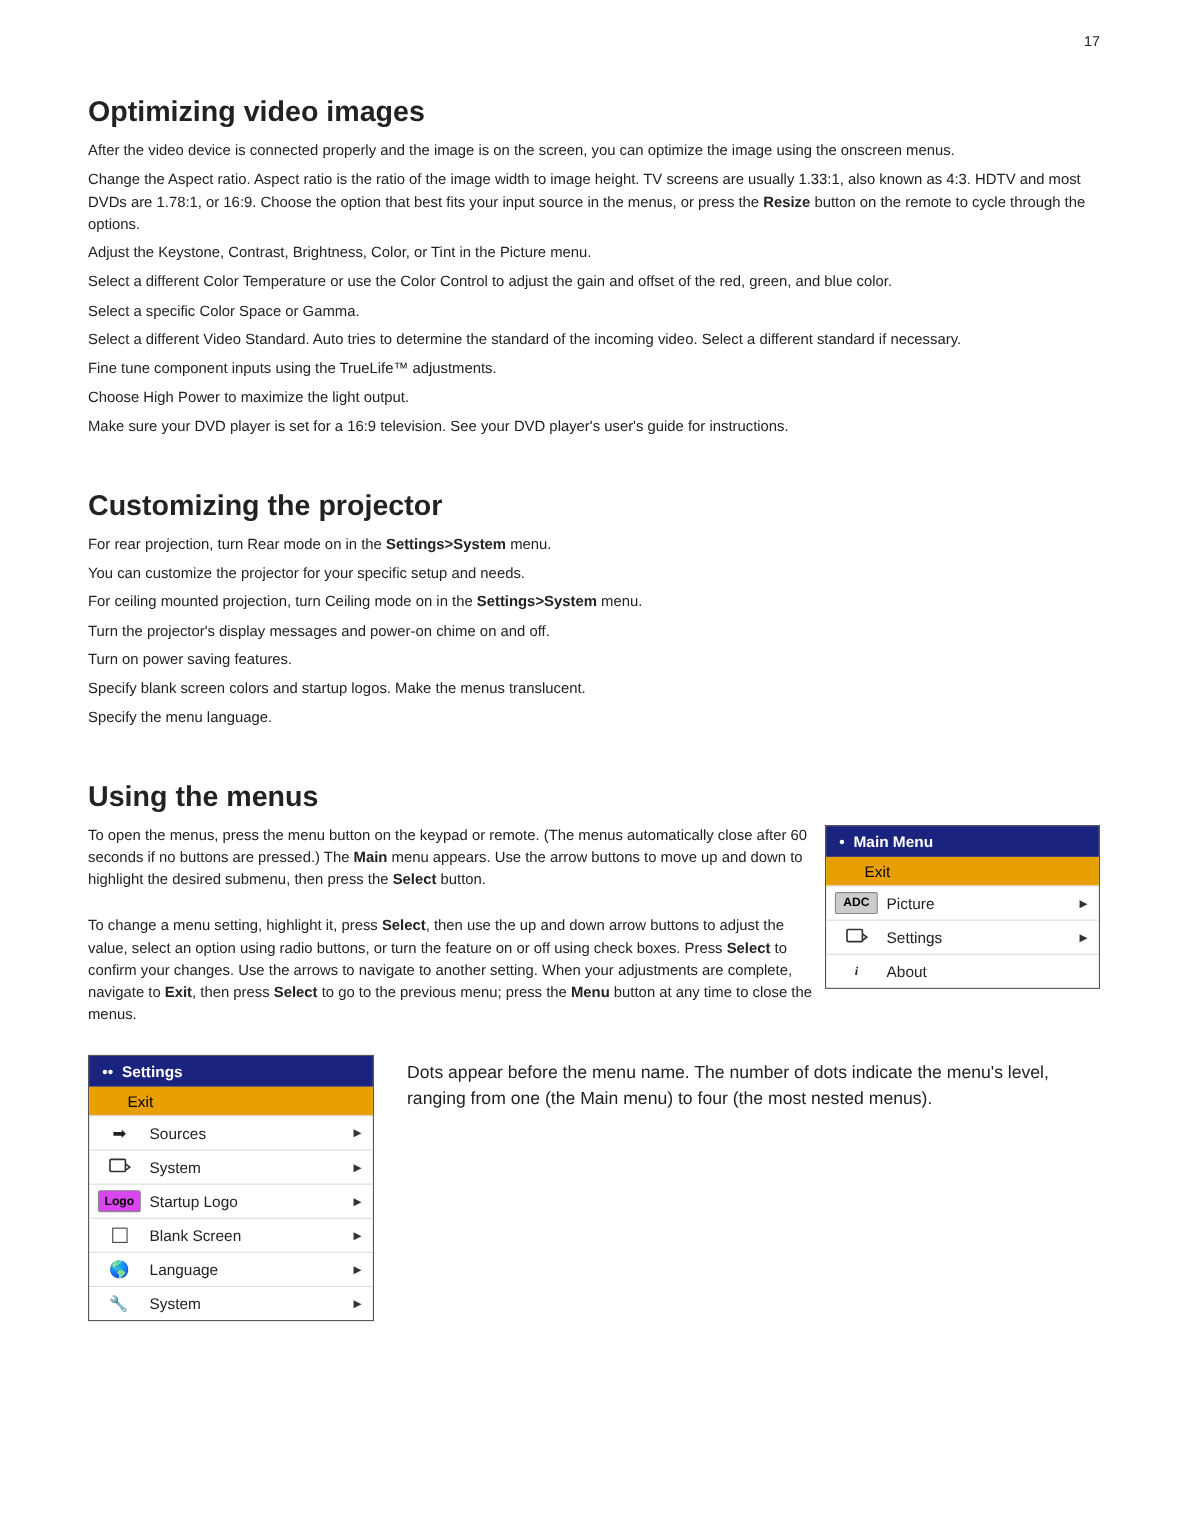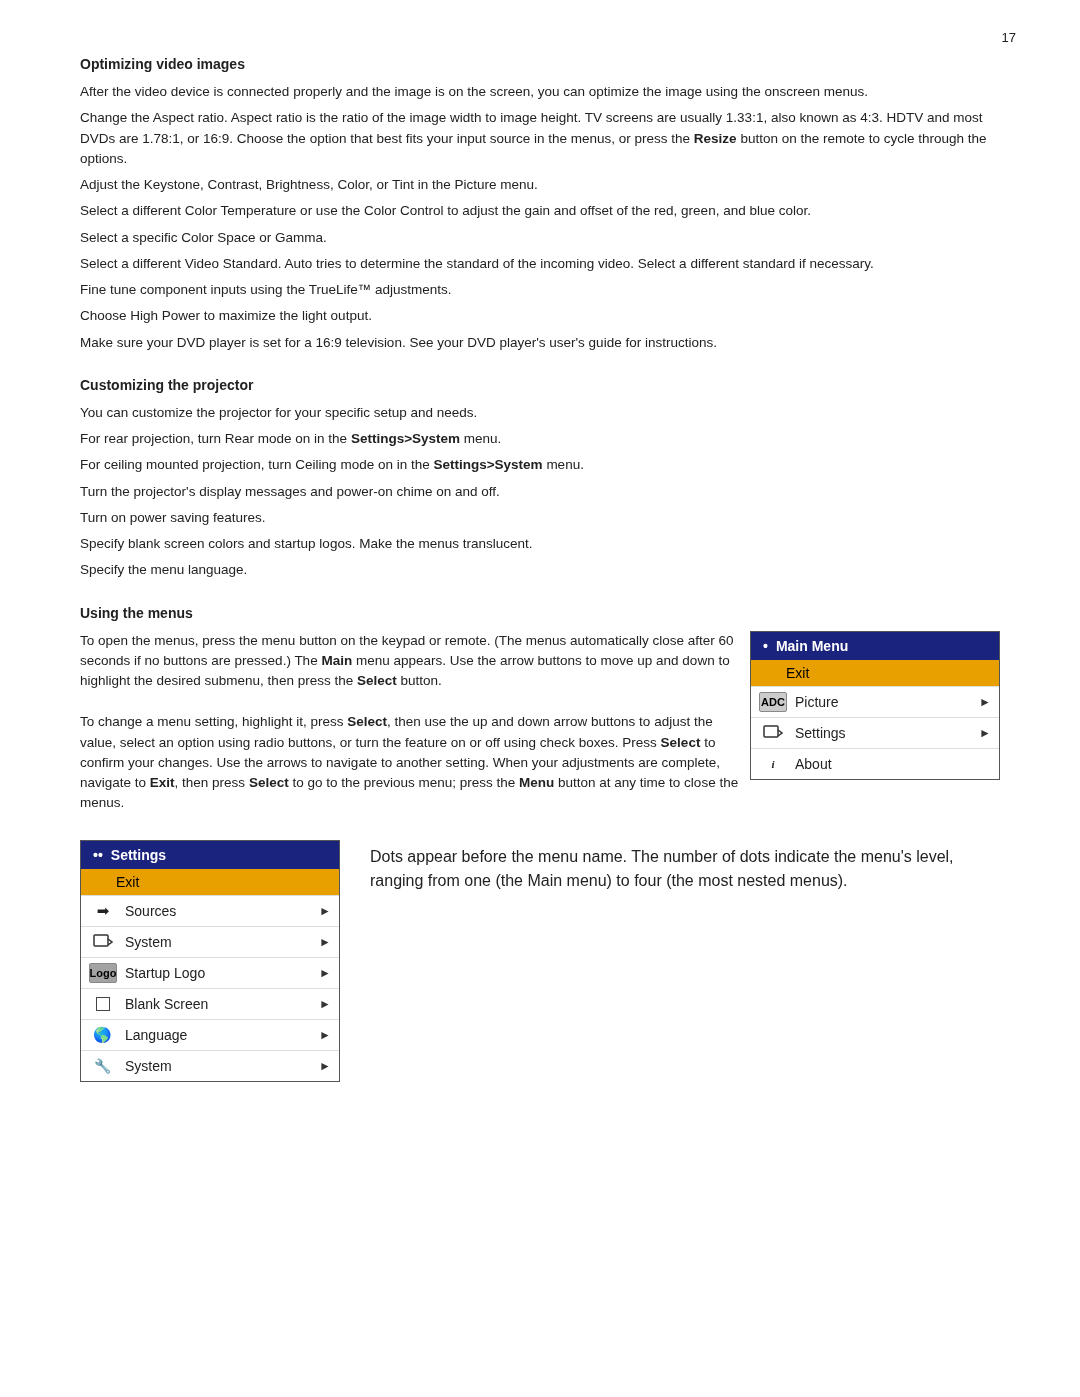--- a/index.html
+++ b/index.html
@@ -9,28 +9,28 @@
       color: #222;
       background: #fff;
       width: 1080px;
       min-height: 1397px;
       padding: 40px 80px 60px 80px;
       position: relative;
     }
     .page-number {
       position: absolute;
       top: 30px;
-      right: 64px;
+      right: 80px;
       font-size: 13px;
     }
     h2 {
-      font-size: 14px;
+      font-size: 26px;
       font-weight: bold;
       margin-bottom: 10px;
-      margin-top: 16px;
+      margin-top: 46px;
     }
     p {
       margin-bottom: 6px;
       line-height: 1.5;
     }
     .section {
       margin-bottom: 24px;
     }
     .two-col {
       display: flex;
@@ -67,21 +67,21 @@
       font-weight: normal;
     }
     .menu-item {
       display: flex;
       align-items: center;
       padding: 5px 8px;
       border-top: 1px solid #ddd;
       gap: 8px;
     }
     .menu-item .icon {
-      width: 28px;
+      width: 39px;
       height: 20px;
       display: flex;
       align-items: center;
       justify-content: center;
       font-size: 11px;
       flex-shrink: 0;
     }
     .menu-item .label {
       flex: 1;
     }
@@ -115,21 +115,21 @@
     .settings-menu-section .left-menu {
       flex: 0 0 260px;
     }
     .settings-menu-section .right-text {
       flex: 1;
       padding-top: 5px;
       font-size: 16px;
       line-height: 1.5;
     }
     .icon-logo {
-      background: #a3a3a3;
+      background: #d946ef;
       font-size: 9px;
       font-weight: bold;
       color: #000;
       border: 1px solid #888;
       padding: 1px 2px;
       border-radius: 2px;
     }
   </style>
 </head>
 <body>
@@ -144,22 +144,22 @@
   <p>Select a different Color Temperature or use the Color Control to adjust the gain and offset of the red, green, and blue color.</p>
   <p>Select a specific Color Space or Gamma.</p>
   <p>Select a different Video Standard. Auto tries to determine the standard of the incoming video. Select a different standard if necessary.</p>
   <p>Fine tune component inputs using the TrueLife™ adjustments.</p>
   <p>Choose High Power to maximize the light output.</p>
   <p>Make sure your DVD player is set for a 16:9 television. See your DVD player's user's guide for instructions.</p>
 </div>
 
 <div class="section">
   <h2>Customizing the projector</h2>
+  <p>For rear projection, turn Rear mode on in the <strong>Settings&gt;System</strong> menu.</p>
   <p>You can customize the projector for your specific setup and needs.</p>
-  <p>For rear projection, turn Rear mode on in the <strong>Settings&gt;System</strong> menu.</p>
   <p>For ceiling mounted projection, turn Ceiling mode on in the <strong>Settings&gt;System</strong> menu.</p>
   <p>Turn the projector's display messages and power-on chime on and off.</p>
   <p>Turn on power saving features.</p>
   <p>Specify blank screen colors and startup logos. Make the menus translucent.</p>
   <p>Specify the menu language.</p>
 </div>
 
 <div class="section">
   <h2>Using the menus</h2>
 

